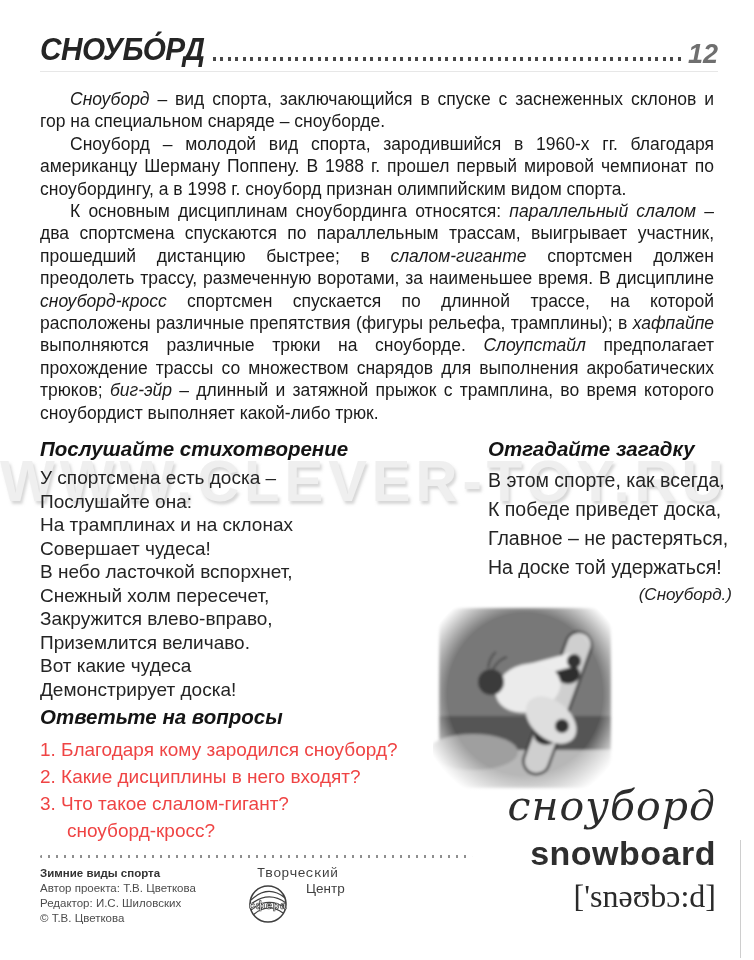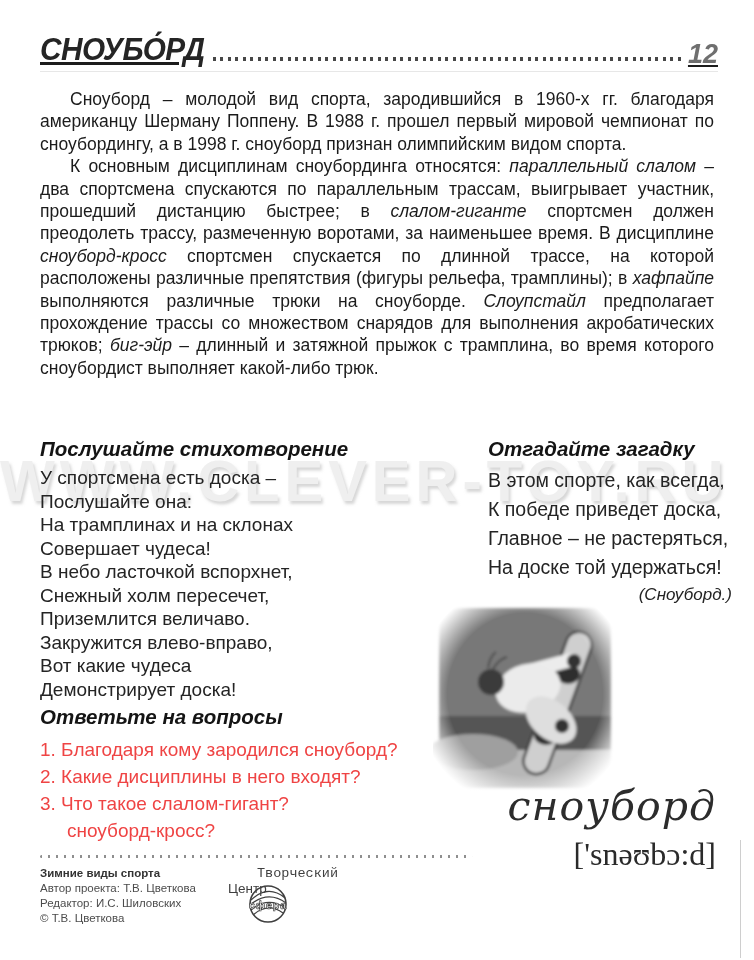--- a/index.html
+++ b/index.html
@@ -2,21 +2,21 @@
 <html><head>
 <meta charset="utf-8">
 <style>
   html,body{margin:0;padding:0;background:#ffffff;}
   .page{
     position:relative;width:754px;height:960px;background:#fff;overflow:hidden;
     font-family:"Liberation Sans",sans-serif;color:#1c1c1c;
   }
   
   .header{position:absolute;left:40px;right:36px;top:34px;display:flex;align-items:flex-end;
-          border-bottom:1px solid #e7e7e7;padding-bottom:5px;text-decoration:underline;}
+          border-bottom:1px solid #e7e7e7;padding-bottom:5px;}
   .title{font-style:italic;font-weight:bold;font-size:31px;line-height:32px;color:#252525;
          letter-spacing:-0.5px;white-space:nowrap;transform:scaleX(.96);transform-origin:left bottom;}
   .leader{flex:1;height:4px;margin:0 6px 5px 2px;
           background:repeating-linear-gradient(90deg,#474747 0 3px,transparent 3px 7.5px);}
   .pagenum{font-style:italic;font-weight:bold;font-size:27px;line-height:27px;color:#6f6f6f;
            margin-bottom:-2px;}
   
   .intro{position:absolute;left:40px;right:40px;top:88px;z-index:1;
          font-size:17.5px;line-height:22.4px;text-align:justify;color:#1b1b1b;}
   .intro p{margin:0;text-indent:30px;}
@@ -51,53 +51,54 @@
   .footer-rule{position:absolute;left:40px;top:855px;width:432px;height:3px;z-index:1;
                background:repeating-linear-gradient(90deg,#8f8f8f 0 2.5px,transparent 2.5px 8px);
                border-radius:2px;}
   .footer{position:absolute;left:40px;top:866px;width:600px;display:flex;z-index:1;
           font-size:11.5px;line-height:15px;color:#4c4c4c;}
   .footer-col1{width:178px;}
   .footer-col2{width:188px;margin-left:12px;}
   .footer-series{font-weight:bold;color:#333;}
   .logo{position:relative;width:135px;margin-left:10px;color:#3f3f3f;}
   .logo-line1{font-size:13.5px;margin-left:29px;font-family:Liberation Mono, monospace;}
-  .logo-line2{font-size:13.5px;}
+  .logo-line2{font-size:13.5px;margin-left:78px;}
   .logo-mark{position:absolute;left:18px;top:16px;}
   .scan-edge{position:absolute;right:13px;top:840px;width:1px;height:118px;background:#cecece;z-index:1;}
 </style>
 </head>
 <body>
 
 <div class="page">
 
   <div class="watermark">WWW.CLEVER-TOY.RU</div>
 
   <div class="header">
     <div class="title">СНОУБО́РД</div>
     <div class="leader"></div>
     <div class="pagenum">12</div>
   </div>
 
   <div class="intro">
+      <p><em>Сноуборд</em><span> – вид спорта, заключающийся в спуске с заснеженных склонов и гор на специальном снаряде – сноуборде.</span></p>
       <p><span>Сноуборд – молодой вид спорта, зародившийся в 1960-х гг. благодаря американцу Шерману Поппену. В 1988 г. прошел первый мировой чемпионат по сноубордингу, а в 1998 г. сноуборд признан олимпийским видом спорта.</span></p>
       <p><span>К основным дисциплинам сноубординга относятся: </span><em>параллельный слалом</em><span> – два спортсмена спускаются по параллельным трассам, выигрывает участник, прошедший дистанцию быстрее; в </span><em>слалом-гиганте</em><span> спортсмен должен преодолеть трассу, размеченную воротами, за наименьшее время. В дисциплине </span><em>сноуборд-кросс</em><span> спортсмен спускается по длинной трассе, на которой расположены различные препятствия (фигуры рельефа, трамплины); в </span><em>хафпайпе</em><span> выполняются различные трюки на сноуборде. </span><em>Слоупстайл</em><span> предполагает прохождение трассы со множеством снарядов для выполнения акробатических трюков; </span><em>биг-эйр</em><span> – длинный и затяжной прыжок с трамплина, во время которого сноубордист выполняет какой-либо трюк.</span></p>
     </div>
 
   <div class="poem-col">
     <div class="col-header">Послушайте стихотворение</div>
     <div>
         <div class="line">У спортсмена есть доска –</div>
         <div class="line">Послушайте она:</div>
         <div class="line">На трамплинах и на склонах</div>
         <div class="line">Совершает чудеса!</div>
         <div class="line">В небо ласточкой вспорхнет,</div>
         <div class="line">Снежный холм пересечет,</div>
+        <div class="line">Закружится влево-вправо,</div>
         <div class="line">Приземлится величаво.</div>
-        <div class="line">Закружится влево-вправо,</div>
         <div class="line">Вот какие чудеса</div>
         <div class="line">Демонстрирует доска!</div>
       </div>
   </div>
 
   <div class="riddle-col">
     <div class="col-header">Отгадайте загадку</div>
     <div>
         <div class="line">В этом спорте, как всегда,</div>
         <div class="line">К победе приведет доска,</div>
@@ -151,20 +152,21 @@
       <circle cx="58" cy="80" r="13" fill="#3a3a3a"></circle>
       <path d="M55 66 q2 -12 8 -16 M60 67 q6 -10 14 -12" stroke="#4a4a4a" stroke-width="2" fill="none"></path>
       <circle cx="141" cy="59" r="7" fill="#333333"></circle>
       <circle cx="129" cy="124" r="7" fill="#333333"></circle>
     </g>
     <rect x="0" y="0" width="184" height="192" fill="url(#fade)"></rect>
   </svg>
 
   <div class="vocab">
     <div class="vocab-script">сноуборд</div>
+    <div class="vocab-en">snowboard</div>
     <div class="vocab-ipa">['snəʊbɔ:d]</div>
   </div>
 
   <div class="footer-rule"></div>
   <div class="footer">
     <div class="footer-col1">
       <div class="footer-series">Зимние виды спорта</div>
       <div>
           <div class="fline">Автор проекта: Т.В. Цветкова</div>
           <div class="fline">Редактор: И.С. Шиловских</div>

